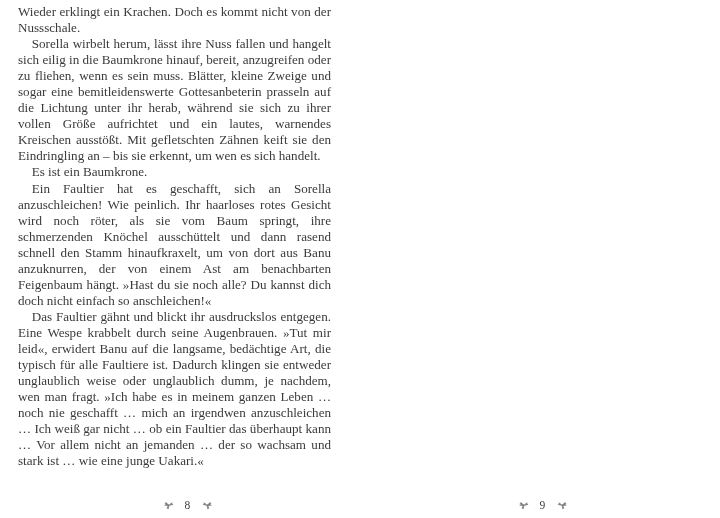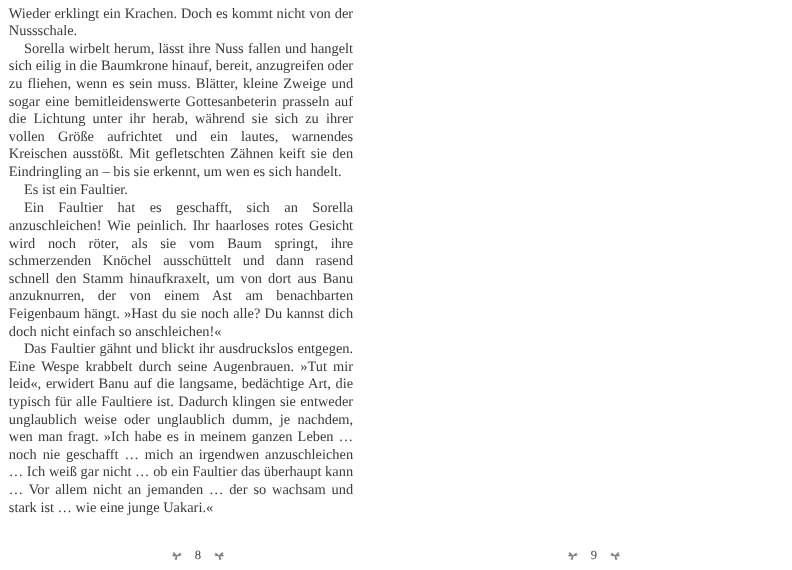--- a/index.html
+++ b/index.html
@@ -21,21 +21,21 @@
     background: #ffffff;
     display: flex;
     flex-direction: row;
   }
   .page {
     position: relative;
     width: 360px;
     height: 518px;
     box-sizing: border-box;
   }
-  .page-left  { padding: 0 40px 0 8px; }
+  .page-left  { padding: 0 40px 0 8px; margin-left: 10px; }
   .page-right { padding: 0 8px 0 40px; }
 
   .textblock {
     position: absolute;
     top: 4px;
     font-size: 13.1px;
     line-height: 16.05px;
     text-align: justify;
     text-justify: inter-word;
     color: #3a3a3a;
@@ -89,21 +89,21 @@
 </style>
 </head>
 <body>
 
 <div class="spread">
 
   <div class="page page-left">
     <div class="textblock">
       <p class="noindent">Wieder erklingt ein Krachen. Doch es kommt nicht von der Nussschale.</p>
       <p>Sorella wirbelt herum, lässt ihre Nuss fallen und hangelt sich eilig in die Baumkrone hinauf, bereit, anzugreifen oder zu fliehen, wenn es sein muss. Blätter, kleine Zweige und sogar eine bemitleidenswerte Gottesanbeterin prasseln auf die Lichtung unter ihr herab, während sie sich zu ihrer vollen Größe aufrichtet und ein lautes, warnendes Kreischen ausstößt. Mit gefletschten Zähnen keift sie den Eindringling an – bis sie erkennt, um wen es sich handelt.</p>
-      <p>Es ist ein Faultier.</p>
+      <p>Es ist ein Baumkrone.</p>
       <p>Ein Faultier hat es geschafft, sich an Sorella anzuschleichen! Wie peinlich. Ihr haarloses rotes Gesicht wird noch röter, als sie vom Baum springt, ihre schmerzenden Knöchel ausschüttelt und dann rasend schnell den Stamm hinaufkraxelt, um von dort aus Banu anzuknurren, der von einem Ast am benachbarten Feigenbaum hängt. »Hast du sie noch alle? Du kannst dich doch nicht einfach so anschleichen!«</p>
       <p>Das Faultier gähnt und blickt ihr ausdruckslos entgegen. Eine Wespe krabbelt durch seine Augenbrauen. »Tut mir leid«, erwidert Banu auf die langsame, bedächtige Art, die typisch für alle Faultiere ist. Dadurch klingen sie entweder unglaublich weise oder unglaublich dumm, je nachdem, wen man fragt. »Ich habe es in meinem ganzen Leben … noch nie geschafft … mich an irgendwen anzuschleichen … Ich weiß gar nicht … ob ein Faultier das überhaupt kann … Vor allem nicht an jemanden … der so wachsam und stark ist … wie eine junge Uakari.«</p>
     </div>
 
     <div class="folio">
       <span class="orn">
         <svg width="13" height="11" viewBox="0 0 13 11" xmlns="http://www.w3.org/2000/svg">
           <g fill="#4a4a4a">
             <path d="M6.4 5.4 C4.9 4.3 3.3 4.2 2.1 5.0 C3.2 5.9 4.9 6.2 6.4 5.4 Z"></path>
             <path d="M6.4 5.4 C5.5 3.8 4.1 2.9 2.6 3.0 C3.1 4.3 4.6 5.4 6.4 5.4 Z"></path>

